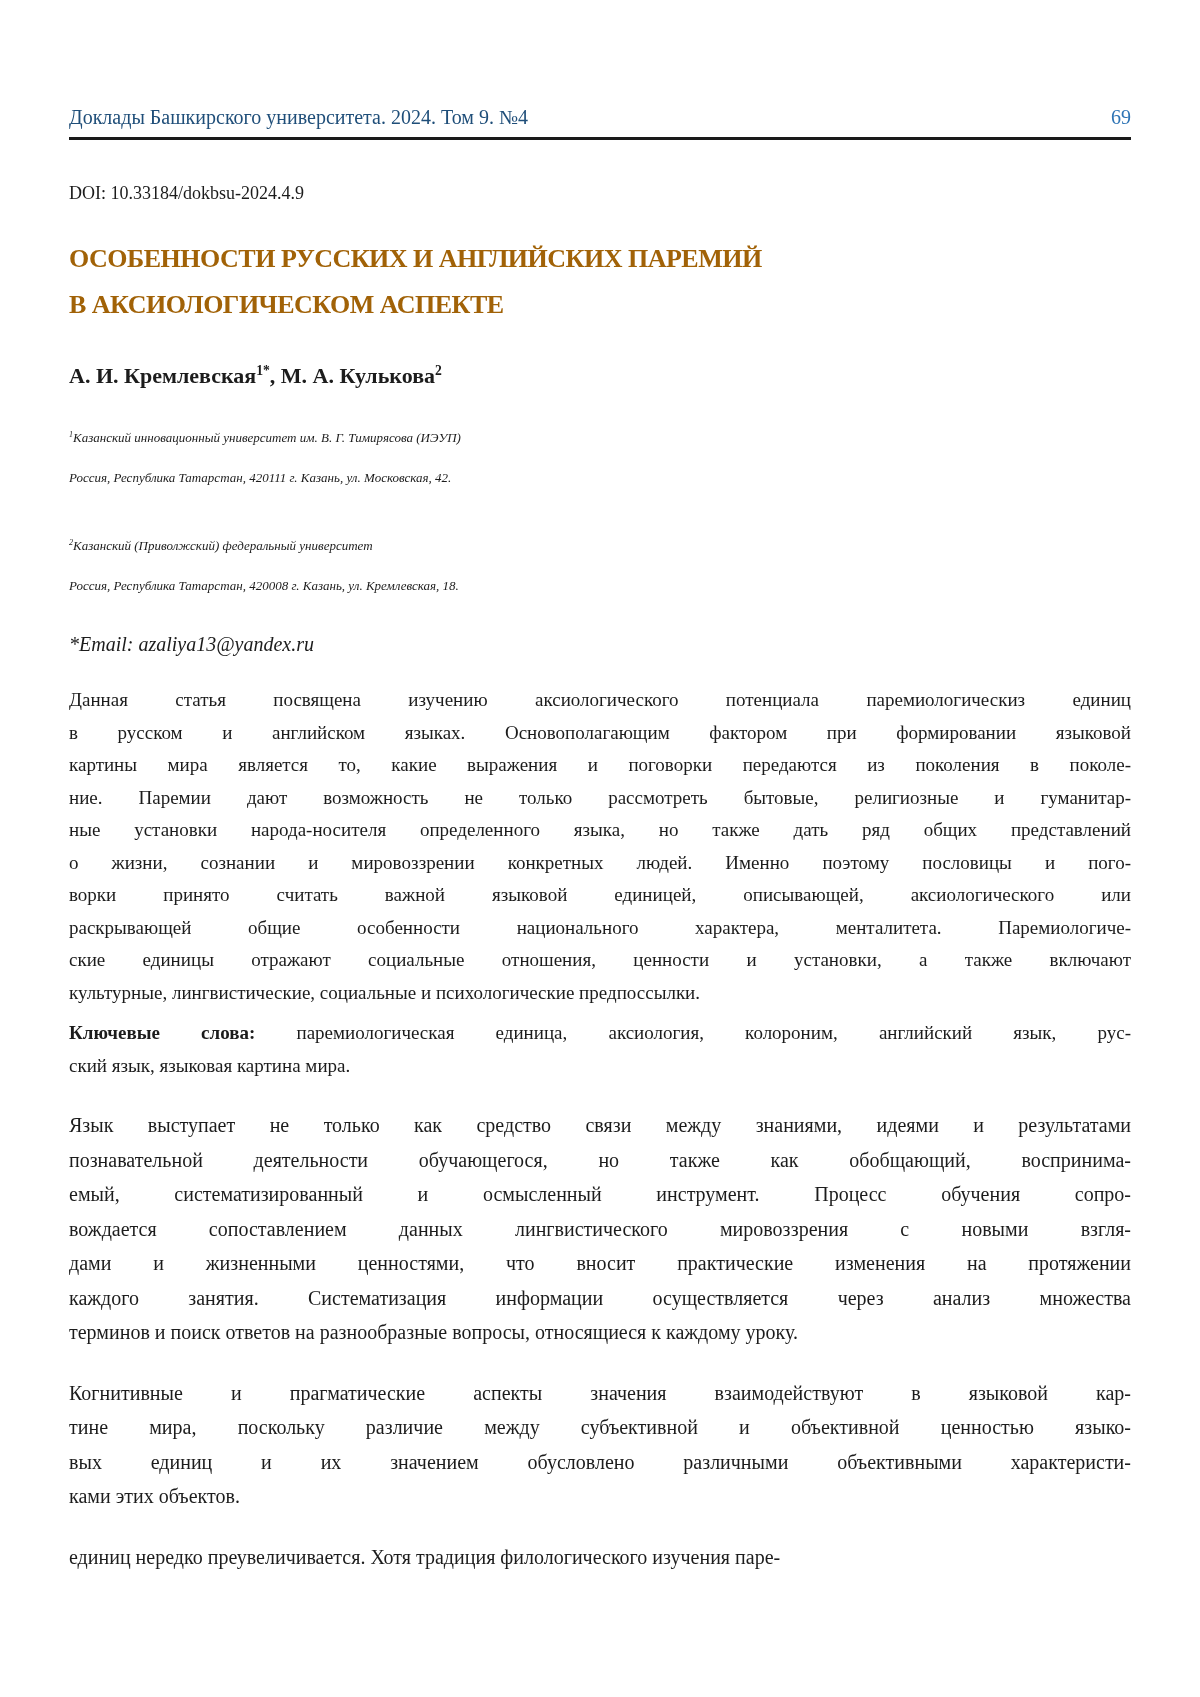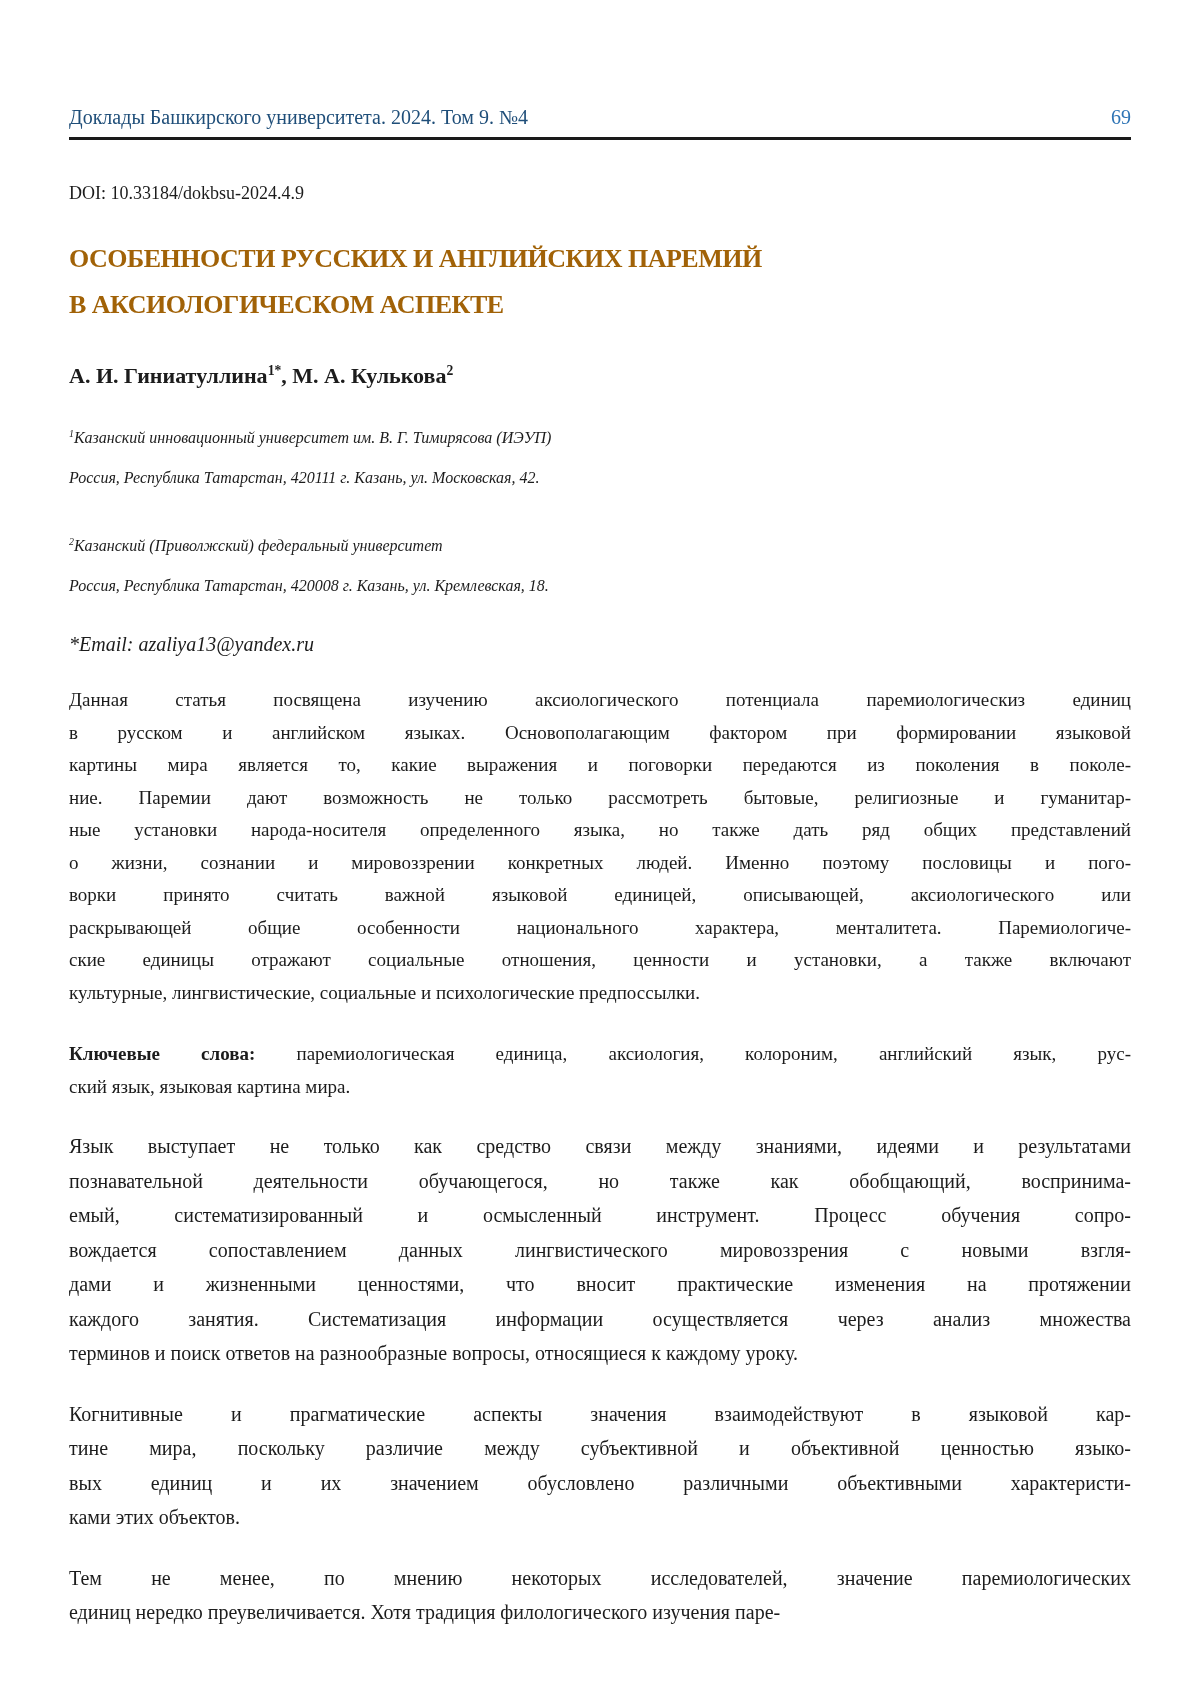--- a/index.html
+++ b/index.html
@@ -55,41 +55,41 @@
     margin-top: 34px;
     font-size: 22px;
     font-weight: bold;
     line-height: 28px;
   }
   .authors-line sup { font-size: 62%; line-height: 0; }
 
   .affiliation {
     margin-top: 28px;
     font-style: italic;
-    font-size: 16px;
+    font-size: 13px;
     line-height: 40px;
   }
   .affiliation sup { font-size: 62%; line-height: 0; }
   .affiliation .affil-line { display: block; }
 
   .email-line {
     margin-top: 24px;
     font-style: italic;
     font-size: 20px;
     line-height: 28px;
   }
 
   .abstract {
     margin-top: 26px;
     font-size: 19px;
     line-height: 32.5px;
   }
 
   .keywords {
-    margin-top: 28px;
+    margin-top: 7px;
     font-size: 19px;
     line-height: 33px;
   }
   .kw-label { font-weight: bold; }
 
   .body-paragraph {
     margin-top: 26px;
     font-size: 20px;
     line-height: 34.5px;
   }
@@ -117,21 +117,21 @@
 
     <div class="header-rule"></div>
 
     <p class="doi">DOI: 10.33184/dokbsu-2024.4.9</p>
 
     <h1 class="article-title">
       <span class="tline">ОСОБЕННОСТИ РУССКИХ И АНГЛИЙСКИХ ПАРЕМИЙ</span>
       <span class="tline">В АКСИОЛОГИЧЕСКОМ АСПЕКТЕ</span>
     </h1>
 
-    <p class="authors-line"><span>А. И. Гиниатуллина</span><sup>1*</sup><span>, </span><span>М. А. Кулькова</span><sup>2</sup></p>
+    <p class="authors-line"><span>А. И. Кремлевская</span><sup>1*</sup><span>, </span><span>М. А. Кулькова</span><sup>2</sup></p>
 
     <div class="affiliation">
       <span class="affil-line"><sup>1</sup><span>Казанский инновационный университет им. В. Г. Тимирясова (ИЭУП)</span></span>
       <span class="affil-line">Россия, Республика Татарстан, 420111 г. Казань, ул. Московская, 42.</span>
     </div>
 
     <div class="affiliation">
       <span class="affil-line"><sup>2</sup><span>Казанский (Приволжский) федеральный университет</span></span>
       <span class="affil-line">Россия, Республика Татарстан, 420008 г. Казань, ул. Кремлевская, 18.</span>
     </div>
@@ -167,18 +167,17 @@
       </div>
 
     <div class="body-paragraph jline-block">
         <div class="line">Когнитивные и прагматические аспекты значения взаимодействуют в языковой кар-</div>
         <div class="line">тине мира, поскольку различие между субъективной и объективной ценностью языко-</div>
         <div class="line">вых единиц и их значением обусловлено различными объективными характеристи-</div>
         <div class="line last">ками этих объектов.</div>
       </div>
 
     <div class="body-paragraph jline-block">
-        <div class="line">Тем не менее, по мнению некоторых исследователей, значение паремиологических</div>
         <div class="line last">единиц нередко преувеличивается. Хотя традиция филологического изучения паре-</div>
       </div>
 
   </div>
 </div>
 
 </body></html>

